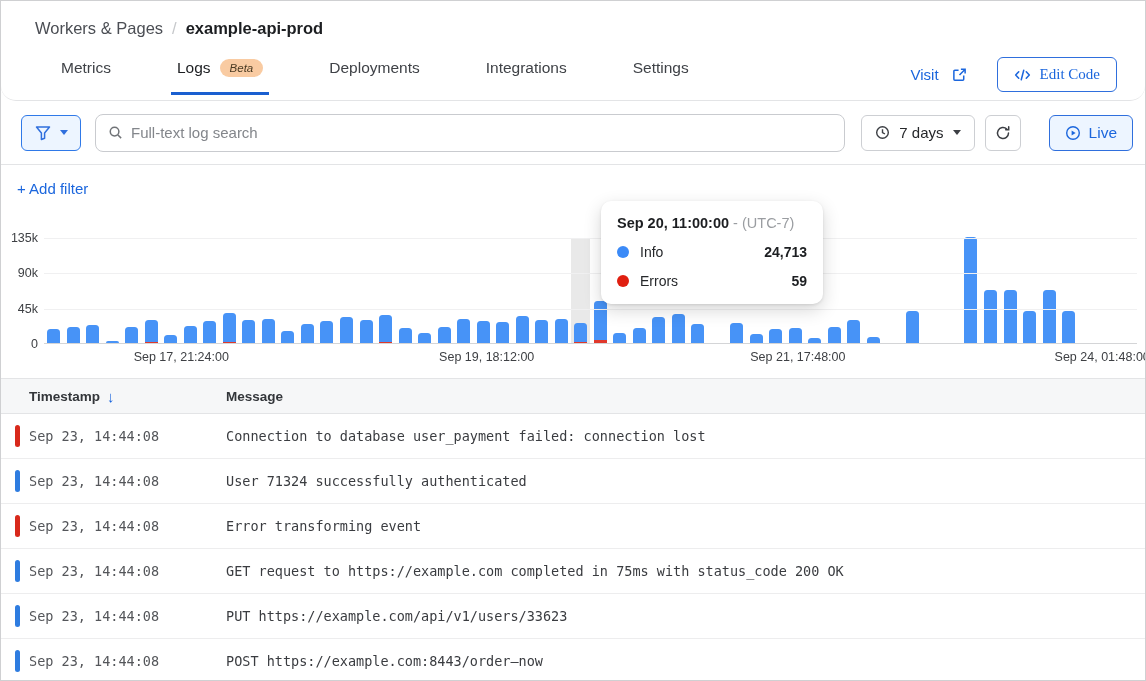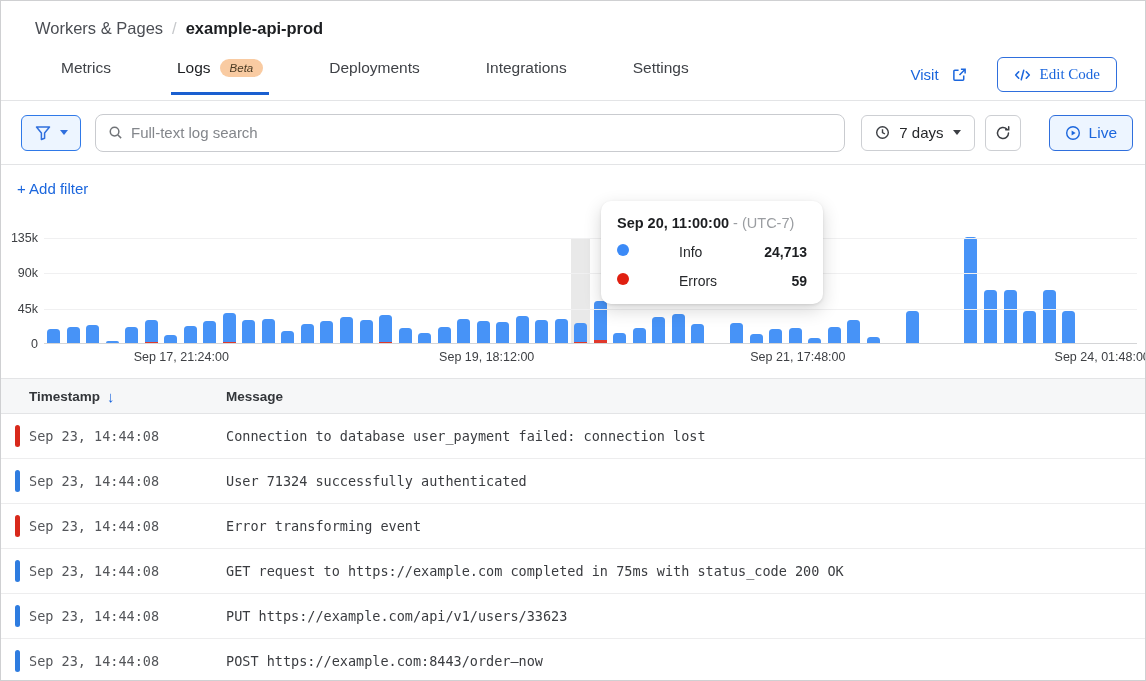--- a/index.html
+++ b/index.html
@@ -3,21 +3,21 @@
 <meta charset="utf-8">
 <style>
   * { margin:0; padding:0; box-sizing:border-box; }
   html,body { background:#f4f4f4; }
   .page {
     position:relative; width:1146px; height:681px; background:#fff;
     border:1px solid #cfd0d2; overflow:hidden;
     font-family:"Liberation Sans", sans-serif; color:#202225;
   }
   
-  .header { height:100px; padding:18px 28px 0 34px; border-bottom:1px solid #e3e4e6; }
+  .header { height:100px; padding:18px 28px 0 34px; border-bottom:1px solid #e3e4e6;border-radius:15px; }
   .breadcrumb { font-size:16.5px; color:#4b4e54; display:flex; align-items:center; gap:9px; }
   .breadcrumb .sep { color:#c6c8cb; }
   .breadcrumb .current { font-weight:bold; color:#1c1e21; }
   .tabrow { margin-top:13px; display:flex; justify-content:space-between; align-items:flex-start; }
   .tabs { display:flex; align-items:center; }
   .tab { position:relative; display:flex; align-items:center; font-size:15.5px; color:#3f4247;
          padding:8px 2px 17px 2px; margin-right:38px; cursor:pointer;margin-left:24px; }
   .tab.active { color:#1c1e21; }
   .tab.active::after { content:""; position:absolute; left:-4px; right:-4px; bottom:-1px; height:3px; background:#1A5FD0; }
   .badge { margin-left:9px; background:#f9cba2; color:#4a3a22; font-size:11.5px; padding:3px 10px; border-radius:10px;font-style:italic; }
@@ -55,21 +55,21 @@
   .slot.hovered { background:#e9e9e9; }
   .bar { width:13px; display:flex; flex-direction:column; justify-content:flex-end; }
   .bar .info-seg { background:#4793f7; border-radius:3.5px 3.5px 0 0; }
   .bar .err-seg { background:#e0382b; }
   .xlab { position:absolute; top:139px; transform:translateX(-50%); font-size:12.5px; color:#3e4044; white-space:nowrap; }
   
   .tooltip { position:absolute; left:600px; top:200px; width:222px; background:#fff; border-radius:10px;
       box-shadow:0 1px 3px rgba(0,0,0,.1), 0 6px 18px rgba(0,0,0,.16); padding:14px 16px 15px; z-index:6; }
   .tooltip-title { font-size:14.5px; font-weight:bold; color:#1c1e21; }
   .tooltip-title .tz { font-weight:normal; color:#9a9da1; }
-  .tooltip-row { display:flex; align-items:flex-start; margin-top:13px; font-size:14px; color:#26282b;gap:39px; }
+  .tooltip-row { display:flex; align-items:center; margin-top:13px; font-size:14px; color:#26282b; }
   .dot { width:12px; height:12px; border-radius:50%; margin-right:11px; flex:none; }
   .dot.blue { background:#3b8af7; }
   .dot.red { background:#e01f10; }
   .tooltip-row .val { margin-left:auto; font-weight:bold; color:#1c1e21; }
   
   .logtable-header { height:36px; background:#f6f7f8; border-top:1px solid #e3e4e6; border-bottom:1px solid #e3e4e6;
       display:flex; align-items:center; font-size:13.5px; font-weight:bold; color:#33363a; }
   .h-ts { margin-left:28px; width:166px; display:flex; align-items:center; gap:7px; }
   .sort-arrow { color:#1b66dd; font-weight:normal; font-size:15px; }
   .h-msg { margin-left:31px; }

